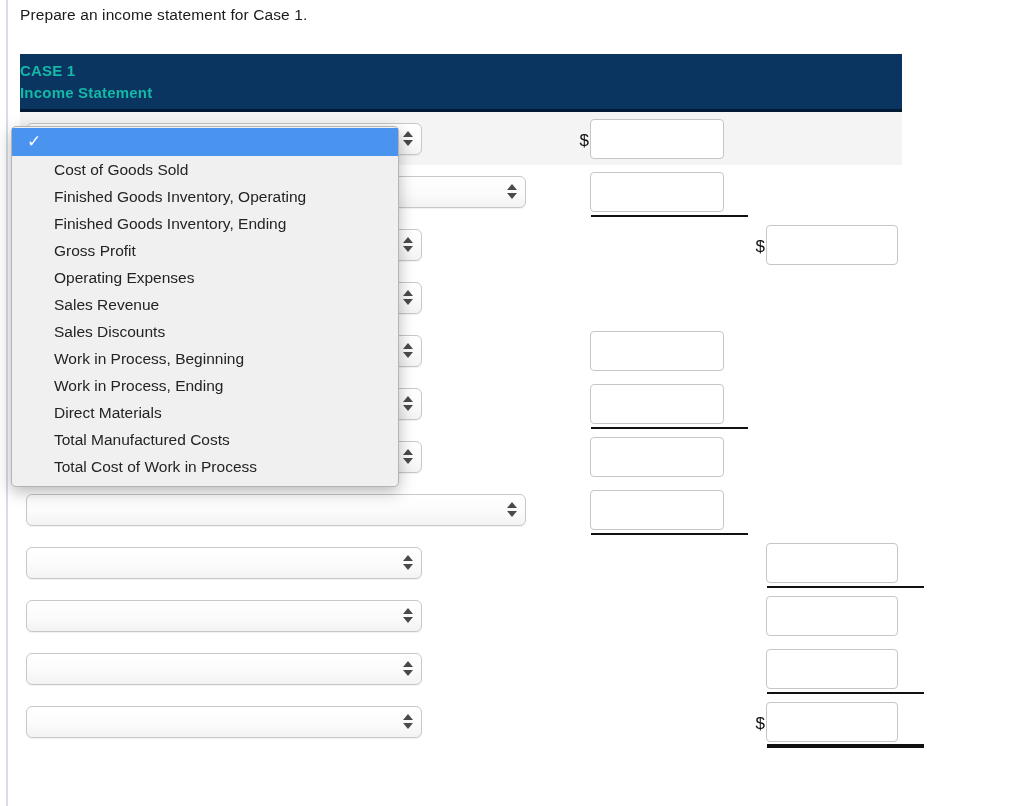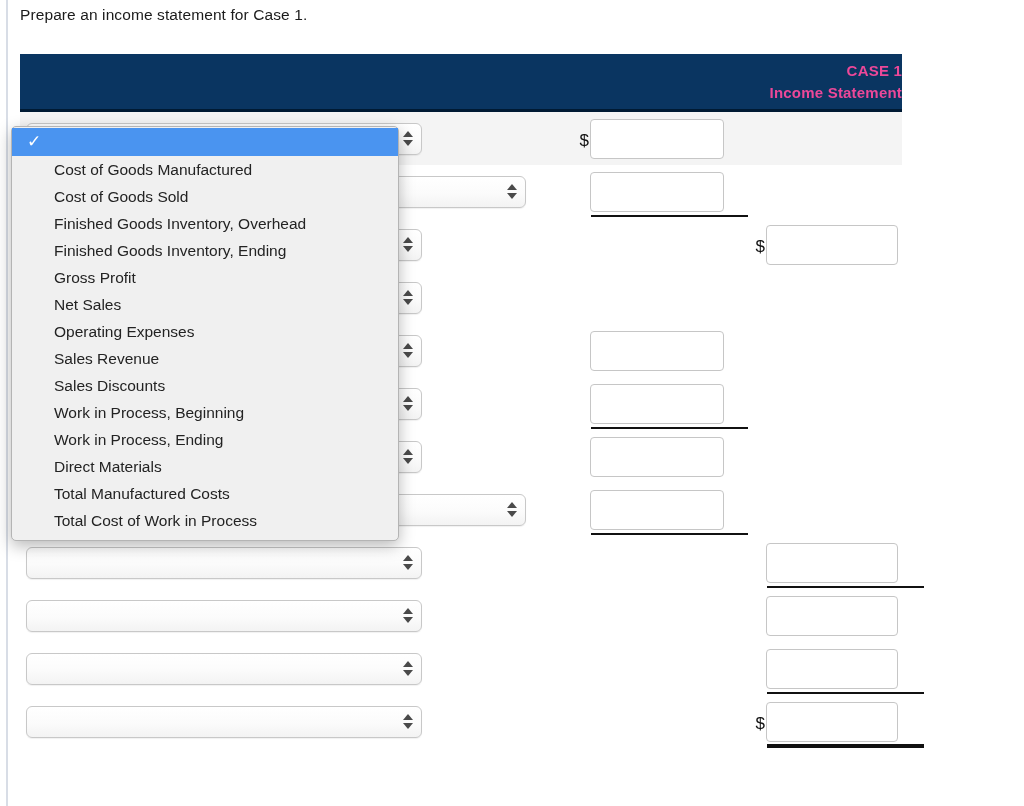--- a/index.html
+++ b/index.html
@@ -41,22 +41,22 @@
     position: absolute;
     left: 20px; top: 54px;
     width: 882px;
   }
 
   .stmt-header {
     position: relative;
     height: 58px;
     background: #0a3561;
     border-bottom: 3px solid #001a33;
-    color: #ec4899;
-    text-align: right;
+    color: #14b8a6;
+    text-align: left;
     padding-top: 6px;
   }
   .stmt-header .line {
     display: block;
     font-weight: bold;
     font-size: 15px;
     line-height: 22px;
     letter-spacing: 0.2px;
   }
 
@@ -341,26 +341,24 @@
             <span class="dollar">$</span>
             <div class="numbox w3"></div>
           </div>
           <div class="rule col3 dbl" style="top: 49px;"></div>
         </div>
       </div>
   </div>
 
   <div class="menu" id="menu">
       <div class="menu-item selected"><span class="check">✓</span><span></span></div>
-      <div class="menu-item"><span>Cost of Goods Manufactured</span></div>
       <div class="menu-item"><span>Cost of Goods Sold</span></div>
-      <div class="menu-item"><span>Finished Goods Inventory, Overhead</span></div>
+      <div class="menu-item"><span>Finished Goods Inventory, Operating</span></div>
       <div class="menu-item"><span>Finished Goods Inventory, Ending</span></div>
       <div class="menu-item"><span>Gross Profit</span></div>
-      <div class="menu-item"><span>Net Sales</span></div>
       <div class="menu-item"><span>Operating Expenses</span></div>
       <div class="menu-item"><span>Sales Revenue</span></div>
       <div class="menu-item"><span>Sales Discounts</span></div>
       <div class="menu-item"><span>Work in Process, Beginning</span></div>
       <div class="menu-item"><span>Work in Process, Ending</span></div>
       <div class="menu-item"><span>Direct Materials</span></div>
       <div class="menu-item"><span>Total Manufactured Costs</span></div>
       <div class="menu-item"><span>Total Cost of Work in Process</span></div>
     </div>
 

